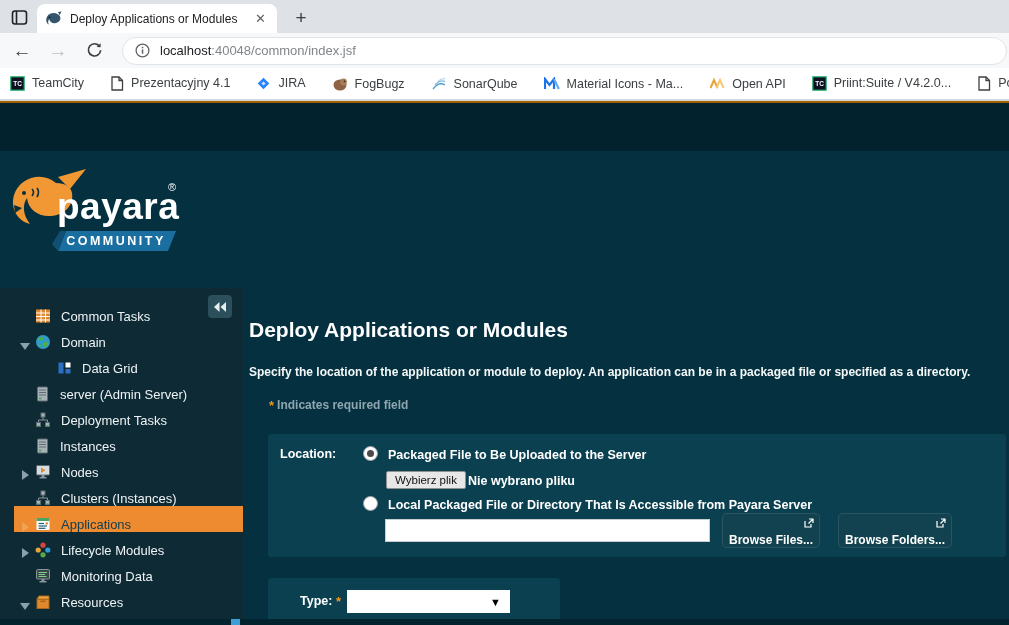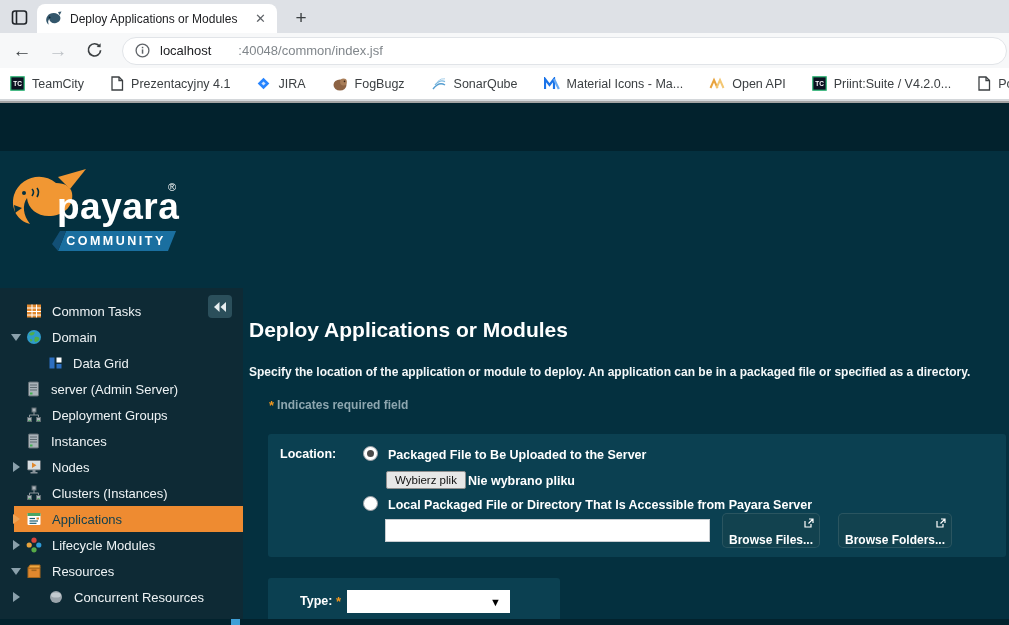--- a/index.html
+++ b/index.html
@@ -1,17 +1,17 @@
 <!DOCTYPE html>
 <html><head>
 <meta charset="utf-8">
 <style>
   * { margin:0; padding:0; box-sizing:border-box; }
   html,body { font-family:"Liberation Sans", sans-serif; }
-  #screen { position:relative; width:1009px; height:625px; overflow:hidden; background:#a3a3a3; }
+  #screen { position:relative; width:1009px; height:625px; overflow:hidden; background:#a16207; }
 
   
   .tabstrip { position:absolute; top:0; left:0; right:0; height:33px; background:#dee1e6; }
   .tab-actions { position:absolute; left:8px; top:6px; width:22px; height:22px; border-radius:4px;
     display:flex; align-items:center; justify-content:center; cursor:pointer; }
   .tab { position:absolute; left:37px; top:4px; width:240px; height:29px; background:#ffffff;
     border-radius:8px 8px 0 0; display:flex; align-items:center; padding:0 8px; }
   .tab-title { flex:1; font-size:12px; color:#202124; white-space:nowrap; overflow:hidden; margin-left:8px; }
   .tab-close { width:17px; height:17px; border-radius:3px; font-size:13px; color:#5f6368;
     display:flex; align-items:center; justify-content:center; cursor:pointer; }
@@ -20,37 +20,37 @@
 
   .toolbar { position:absolute; top:33px; left:0; right:0; height:35px; background:#f7f8f9;
     display:flex; align-items:center; }
   .nav-btn { width:28px; height:28px; display:flex; align-items:center; justify-content:center;
     font-size:19px; color:#3c4043; margin-left:8px; cursor:pointer; }
   .nav-btn.disabled { color:#bdc1c6; }
   .addressbar { flex:1; height:28px; margin:0 2px 0 14px; background:#ffffff; border:1px solid #e1e4e8;
     border-radius:14px; display:flex; align-items:center; padding:0 12px; }
   .url { font-size:13px; margin-left:10px; white-space:nowrap; }
   .url .host { color:#202124; }
-  .url .rest { color:#80868b;padding-left:27px; }
+  .url .rest { color:#80868b; }
 
   .bookmarks { position:absolute; top:68px; left:0; right:0; height:33px; background:#ffffff;
     border-bottom:2px solid #d4d7da; display:flex; align-items:center; padding-left:10px; overflow:hidden; }
-  .bookmark { display:flex; align-items:center; margin-right:26px; cursor:pointer; flex:none; }
+  .bookmark { display:flex; margin-right:26px; cursor:pointer; flex:none; }
   .bookmark span.bm-label { font-size:12.5px; color:#3c4043; margin-left:7px; white-space:nowrap; }
 
   
   .page { position:absolute; top:103px; left:0; right:0; bottom:0; background:#04303f; }
   .darkband { position:absolute; top:0; left:0; right:0; height:48px; background:#02222d; }
   .logo { position:absolute; left:10px; top:58px; }
 
   .sidebar { position:absolute; left:0; top:185px; bottom:0; width:243px; background:#0e2a35; overflow:hidden; }
   .collapse-btn { position:absolute; right:11px; top:7px; width:24px; height:23px; background:#2b4f5b;
     border-radius:4px; display:flex; align-items:center; justify-content:center; cursor:pointer; }
   .nav-tree { position:absolute; top:10px; left:0; right:0; }
-  .tree-row { position:relative; height:26px; display:flex; align-items:center; padding-left:10px; cursor:pointer; }
+  .tree-row { position:relative; height:26px; display:flex; align-items:flex-end; padding-left:19px; cursor:pointer; }
   .tree-row .exp { width:12px; display:flex; align-items:center; justify-content:center; flex:none; }
   .tri-down { width:0; height:0; border-left:5px solid transparent; border-right:5px solid transparent; border-top:7px solid #8aa0ab; }
   .tri-right { width:0; height:0; border-top:5px solid transparent; border-bottom:5px solid transparent; border-left:7px solid #8aa0ab; }
   .tree-row.active .tri-right { border-left-color:#f0a355; }
   .tree-row .t-icon { margin-left:4px; flex:none; display:flex; }
   .tree-row .t-label { margin-left:10px; font-size:13px; color:#eef3f5; white-space:nowrap; }
   .tree-row.lvl1 .t-icon { margin-left:26px; }
   .tree-row.active { background:linear-gradient(to right, transparent 14px, #ee8b31 14px); }
   .tree-row.active .t-label { color:#12404f; }
 
@@ -282,21 +282,21 @@
           <span class="t-icon">
             <svg width="16" height="16" viewBox="0 0 16 16">
                 <rect x="6" y="1" width="4" height="4" fill="#aab3b9" stroke="#5f6b72"></rect>
                 <path d="M8 5 V8 M3.5 11 V8 H12.5 V11" fill="none" stroke="#8a949b"></path>
                 <rect x="1.5" y="10.5" width="4" height="4" fill="#aab3b9" stroke="#5f6b72"></rect>
                 <rect x="10.5" y="10.5" width="4" height="4" fill="#aab3b9" stroke="#5f6b72"></rect>
                 <rect x="2.5" y="13.2" width="2" height="0.9" fill="#44b054"></rect>
                 <rect x="11.5" y="13.2" width="2" height="0.9" fill="#44b054"></rect>
               </svg>
           </span>
-          <span class="t-label">Deployment Groups</span>
+          <span class="t-label">Deployment Tasks</span>
         </div>
 
         <div class="tree-row">
           <span class="exp"></span>
           <span class="t-icon">
             <svg width="15" height="16" viewBox="0 0 15 16">
                 <rect x="2.5" y="1" width="10" height="14" rx="1" fill="#a9b2b8" stroke="#5f6b72"></rect>
                 <line x1="4" y1="4" x2="11" y2="4" stroke="#5f6b72"></line>
                 <line x1="4" y1="6.5" x2="11" y2="6.5" stroke="#5f6b72"></line>
                 <line x1="4" y1="9" x2="11" y2="9" stroke="#5f6b72"></line>
@@ -362,20 +362,34 @@
                 <circle cx="8" cy="3.2" r="2.6" fill="#d8443c"></circle>
                 <circle cx="12.8" cy="8" r="2.6" fill="#2f9bd8"></circle>
                 <circle cx="8" cy="12.8" r="2.6" fill="#57ab47"></circle>
                 <circle cx="3.2" cy="8" r="2.6" fill="#e8a33d"></circle>
                 <circle cx="8" cy="8" r="1.6" fill="#0e2a35"></circle>
               </svg>
           </span>
           <span class="t-label">Lifecycle Modules</span>
         </div>
 
+        <div class="tree-row">
+          <span class="exp"></span>
+          <span class="t-icon">
+            <svg width="16" height="16" viewBox="0 0 16 16">
+                <rect x="1.5" y="1.5" width="13" height="9.5" rx="1" fill="#3b454c" stroke="#8a949b"></rect>
+                <line x1="3.5" y1="4.5" x2="12" y2="4.5" stroke="#7fd18a" stroke-width="1"></line>
+                <line x1="3.5" y1="6.5" x2="10" y2="6.5" stroke="#7fd18a" stroke-width="1"></line>
+                <line x1="3.5" y1="8.5" x2="11.5" y2="8.5" stroke="#7fd18a" stroke-width="1"></line>
+                <rect x="6.5" y="11" width="3" height="2" fill="#8a949b"></rect>
+                <rect x="4.5" y="13" width="7" height="1.5" fill="#8a949b"></rect>
+              </svg>
+          </span>
+          <span class="t-label">Monitoring Data</span>
+        </div>
 
         <div class="tree-row">
           <span class="exp">
               <span class="tri-down"></span>
             </span>
           <span class="t-icon">
             <svg width="16" height="16" viewBox="0 0 16 16">
                 <rect x="2" y="5" width="12" height="9.5" fill="#e0882e" stroke="#a5661d"></rect>
                 <polygon points="2,5 4,2 14,2 14,5" fill="#f2a83f" stroke="#a5661d"></polygon>
                 <rect x="5.5" y="6.5" width="5" height="1.6" fill="#a5661d"></rect>

